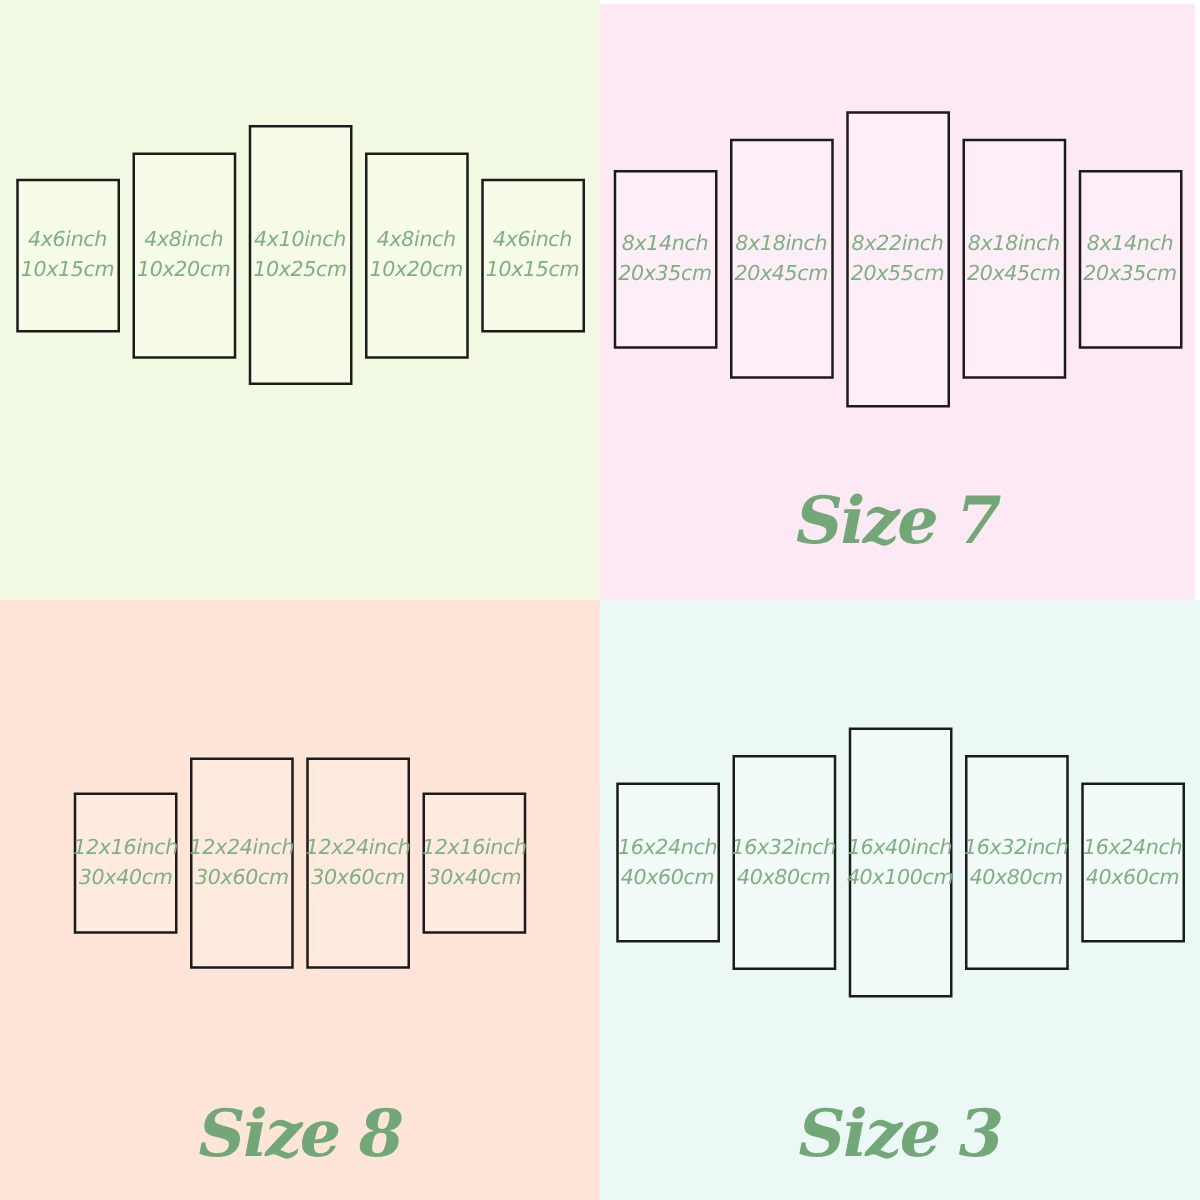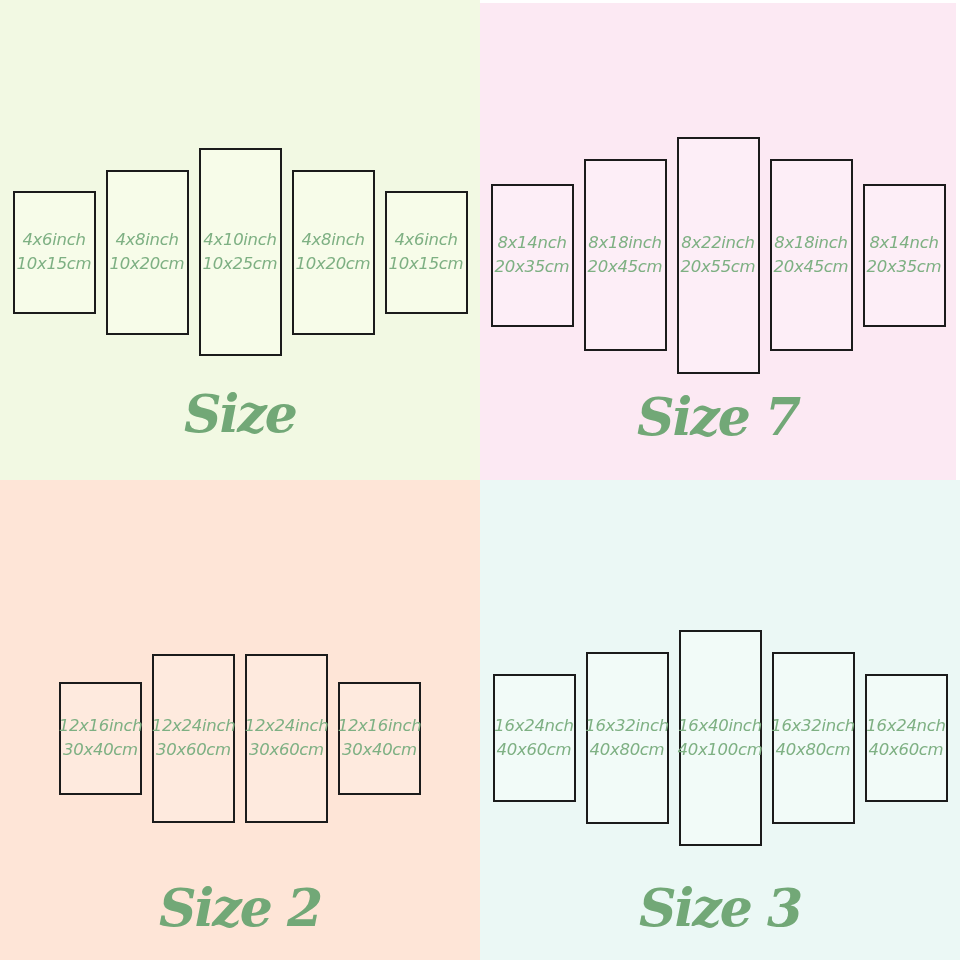--- a/index.html
+++ b/index.html
@@ -14,21 +14,21 @@
     position:relative;
     width:480px;height:480px;
     background:var(--bg,#eee);
     box-sizing:border-box;
     overflow:hidden;
   }
   
   .q1{border-top:3px solid #ffffff;border-right:4px solid #ffffff;}
   .panels{
     position:absolute;left:0;right:0;top:0;height:408px;
-    display:flex;align-items:center;justify-content:center;gap:10px;margin-top:48px;
+    display:flex;align-items:center;justify-content:center;gap:10px;
   }
   .q2 .panels,.q3 .panels{height:420px;justify-content:center;}
   .panel{
     box-sizing:border-box;
     width:83px;
     border:2px solid #1b1b1b;
     background:var(--panel-bg,#fff);
     display:flex;align-items:center;justify-content:center;
   }
   
@@ -88,21 +88,20 @@
           <span>10x20cm</span>
         </div>
       </div>
       <div class="panel pp5">
         <div class="panel-text">
           <span>4x6inch</span>
           <span>10x15cm</span>
         </div>
       </div>
     </div>
-    <h2 class="title">Size</h2>
   </section>
 
   <section class="quadrant q1" style="--bg: #fce9f3; --panel-bg: #fdeef7;">
     <div class="panels">
       <div class="panel pp1">
         <div class="panel-text">
           <span>8x14nch</span>
           <span>20x35cm</span>
         </div>
       </div>
@@ -154,21 +153,21 @@
           <span>30x60cm</span>
         </div>
       </div>
       <div class="panel pp5">
         <div class="panel-text">
           <span>12x16inch</span>
           <span>30x40cm</span>
         </div>
       </div>
     </div>
-    <h2 class="title">Size 2</h2>
+    <h2 class="title">Size 8</h2>
   </section>
 
   <section class="quadrant q3" style="--bg: #ebf8f5; --panel-bg: #f2fbf8;">
     <div class="panels">
       <div class="panel pp1">
         <div class="panel-text">
           <span>16x24nch</span>
           <span>40x60cm</span>
         </div>
       </div>

